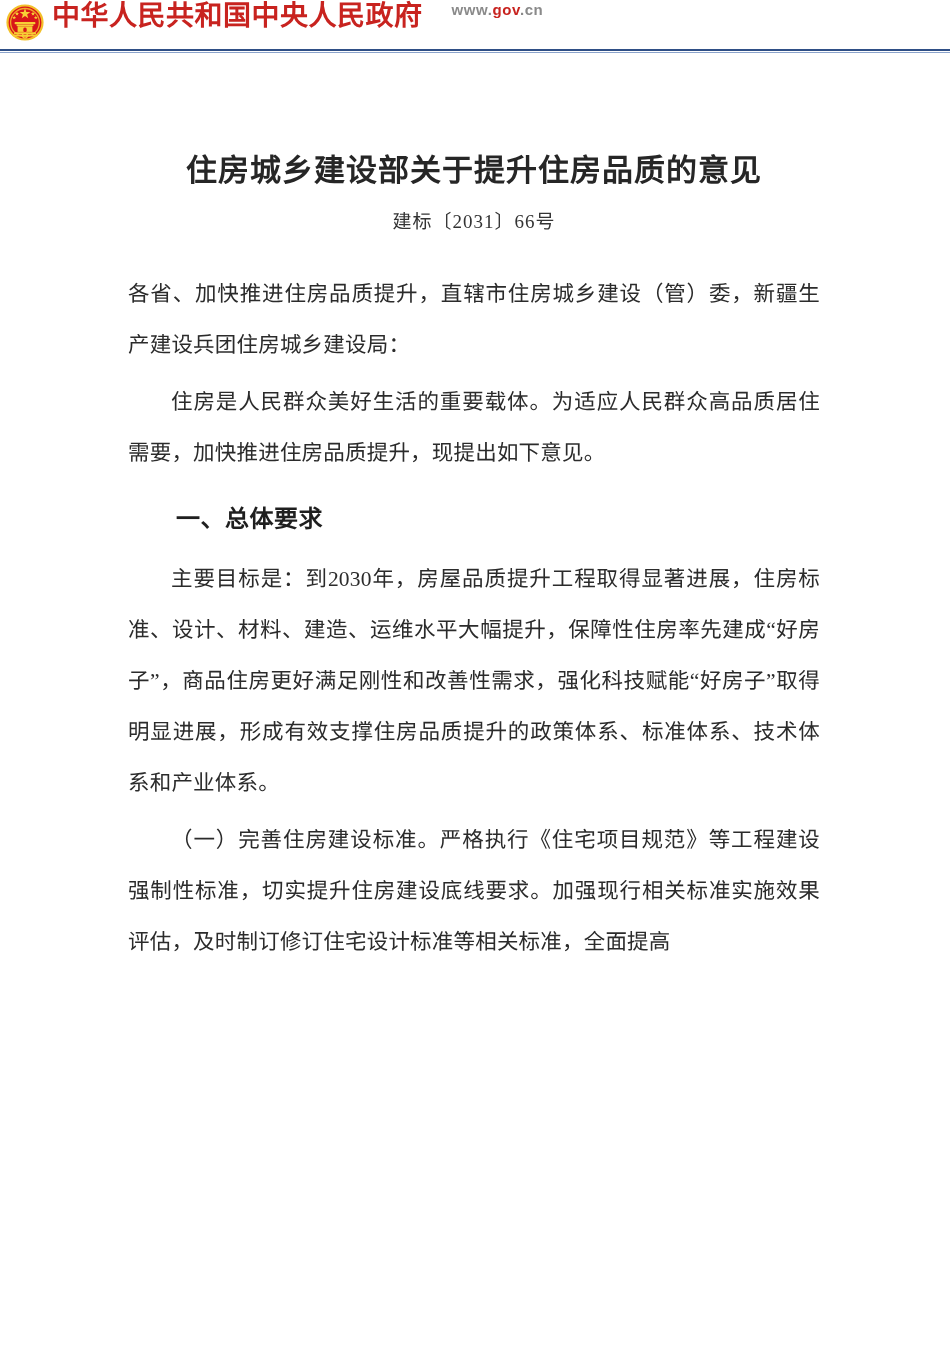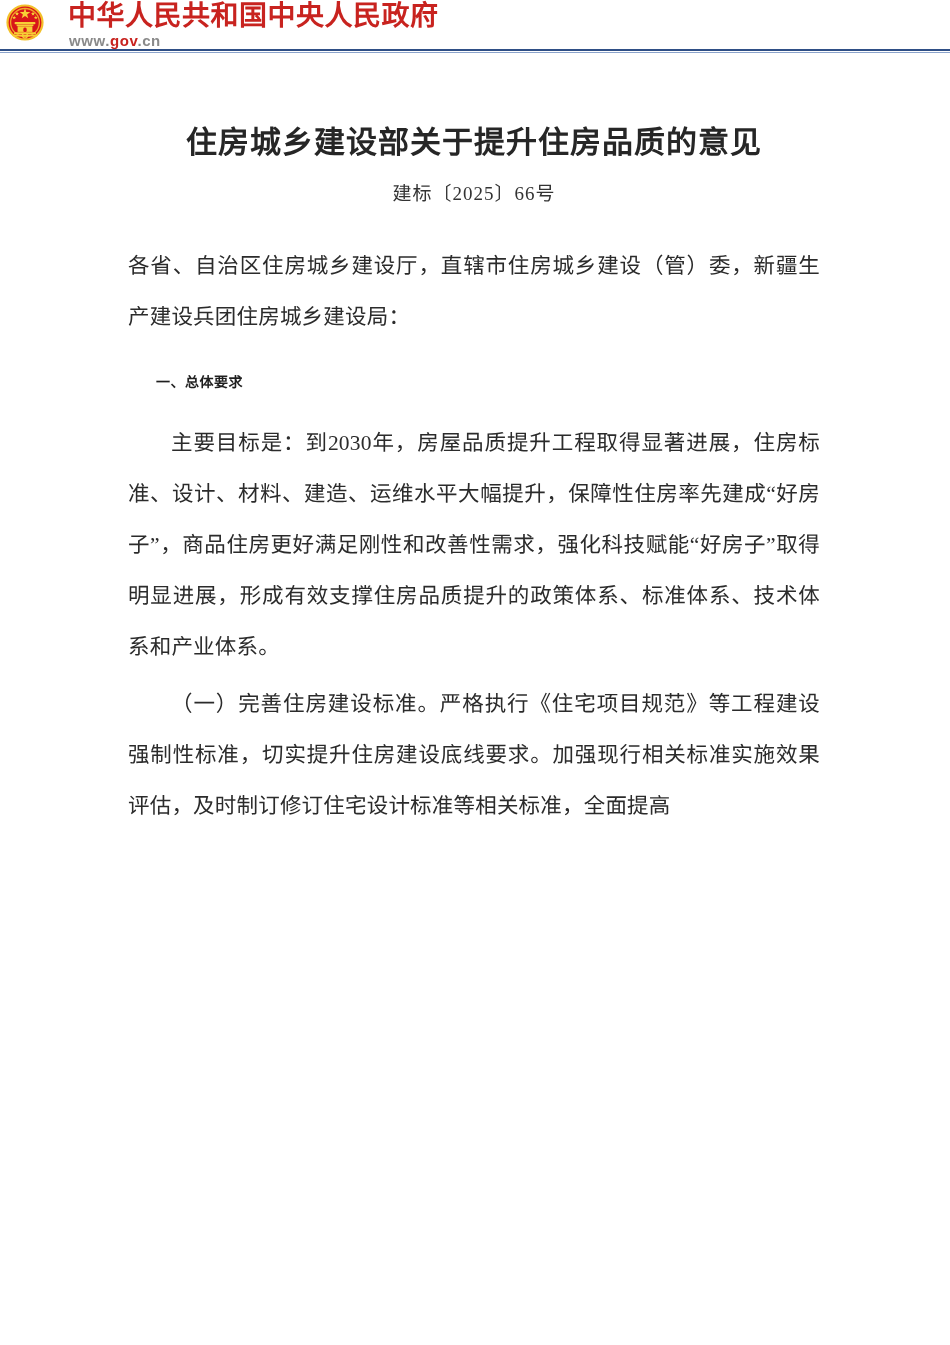--- a/index.html
+++ b/index.html
@@ -29,25 +29,26 @@
   .emblem {
     width: 38px;
     height: 40px;
     margin-left: 6px;
     margin-top: 3px;
     flex: 0 0 auto;
   }
   .emblem svg { display: block; width: 38px; height: 40px; }
 
   .header-text-block {
-    margin-left: 24px;
+    margin-left: 8px;
     margin-top: 0px;
     display: flex;
-    flex-direction: column;
+    flex-direction: row;
     align-items: flex-start;
+    gap: 28px;
   }
   .site-title {
     font-family: "Liberation Serif", "DejaVu Serif", serif;
     font-weight: bold;
     font-size: 28px;
     line-height: 30px;
     letter-spacing: 0.5px;
     color: #c8231f;
     white-space: nowrap;
     margin-top: 1px;
@@ -81,21 +82,21 @@
     padding: 0 130px 0 128px;
   }
   .doc-title {
     text-align: center;
     font-family: "Liberation Sans", "DejaVu Sans", sans-serif;
     font-weight: bold;
     font-size: 31px;
     line-height: 40px;
     color: #262626;
     letter-spacing: 1px;
-    margin-top: 73px;
+    margin-top: 101px;
     white-space: nowrap;
   }
   .doc-number {
     text-align: center;
     font-family: "Liberation Serif", "DejaVu Serif", serif;
     font-size: 19px;
     line-height: 26px;
     color: #333333;
     letter-spacing: 1px;
     margin-top: 18px;
@@ -112,21 +113,21 @@
     text-align: justify;
     text-justify: inter-ideograph;
     letter-spacing: 0.2px;
   }
   p.para.indent { text-indent: 2em; }
   p.para.noindent { text-indent: 0; }
 
   p.heading {
     font-family: "Liberation Sans", "DejaVu Sans", sans-serif;
     font-weight: bold;
-    font-size: 14px;
+    font-size: 24px;
     line-height: 51px;
     color: #1f1f1f;
     margin: 14px 0 10px 0;
     text-indent: 2em;
     letter-spacing: 0.5px;
   }
 </style>
 </head>
 <body>
 
@@ -165,26 +166,27 @@
     <div class="site-domain"><span class="dom-plain">www.</span><span class="dom-accent">gov</span><span class="dom-plain">.cn</span></div>
   </div>
 
 </div>
 <div class="header-rule"></div>
 
 <div class="doc">
 
   <div class="doc-title">住房城乡建设部关于提升住房品质的意见</div>
 
-  <div class="doc-number">建标〔2025〕66号</div>
+  <div class="doc-number">建标〔2031〕66号</div>
 
   <div class="body-block">
 
-    <p class="para noindent">各省、自治区住房城乡建设厅，直辖市住房城乡建设（管）委，新疆生产建设兵团住房城乡建设局：</p>
+    <p class="para noindent">各省、加快推进住房品质提升，直辖市住房城乡建设（管）委，新疆生产建设兵团住房城乡建设局：</p>
 
+    <p class="para indent">住房是人民群众美好生活的重要载体。为适应人民群众高品质居住需要，加快推进住房品质提升，现提出如下意见。</p>
 
     <p class="heading">一、总体要求</p>
 
 
     <p class="para indent">主要目标是：到2030年，房屋品质提升工程取得显著进展，住房标准、设计、材料、建造、运维水平大幅提升，保障性住房率先建成“好房子”，商品住房更好满足刚性和改善性需求，强化科技赋能“好房子”取得明显进展，形成有效支撑住房品质提升的政策体系、标准体系、技术体系和产业体系。</p>
 
 
     <p class="para indent">（一）完善住房建设标准。严格执行《住宅项目规范》等工程建设强制性标准，切实提升住房建设底线要求。加强现行相关标准实施效果评估，及时制订修订住宅设计标准等相关标准，全面提高</p>
 
   </div>

